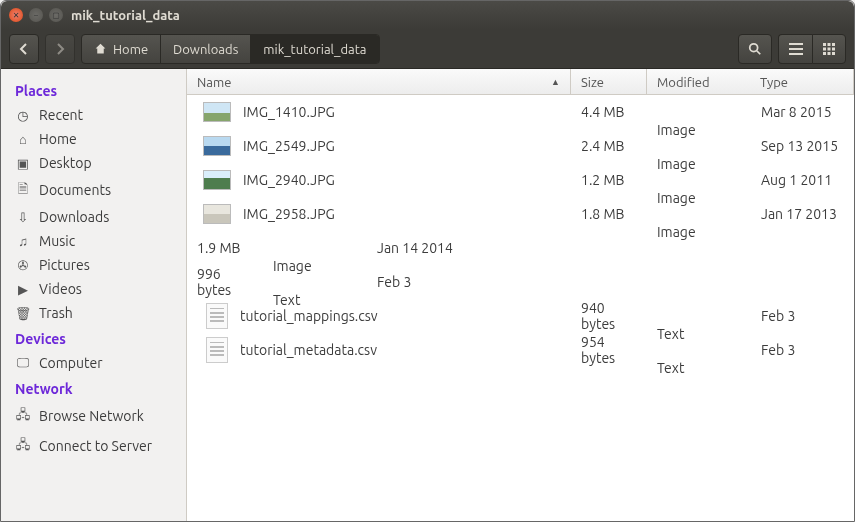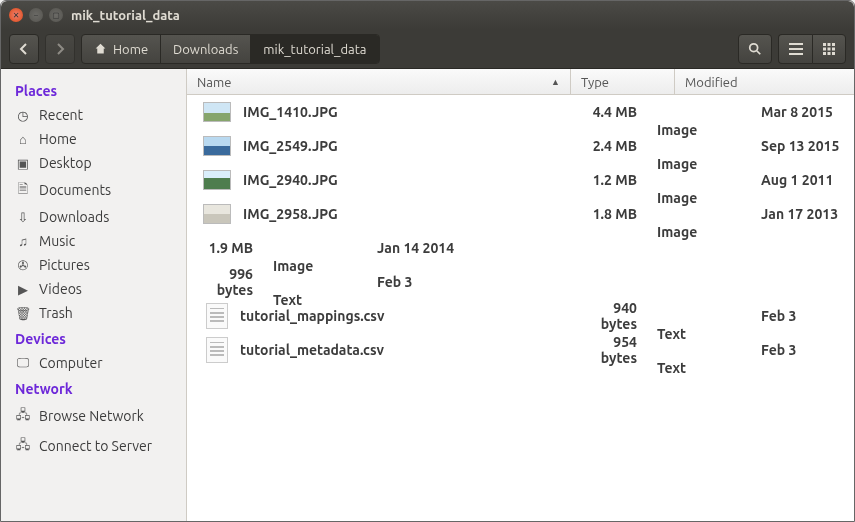--- a/index.html
+++ b/index.html
@@ -96,23 +96,23 @@
 .col { display: flex; align-items: center; padding: 0 10px; border-right: 1px solid #cfcbc4; }
 .col-name { width: 384px; }
 .col-size { width: 76px; justify-content: flex-start; }
 .col-type { width: 104px; }
 .col-mod  { flex: 1; border-right: none; }
 .sort-arrow { margin-left: auto; font-size: 9px; color: #555; }
 .row {
   display: flex; height: 34px; align-items: center;
   font-size: 14px; color: #3c3c3c;
 }
-.row .cell { padding: 0 10px; font-weight: bold; }
+.row .cell { padding: 0 10px; }
 .cell-name { width: 384px; display: flex; align-items: center; gap: 12px; }
-.cell-size { width: 76px; text-align: right; }
+.cell-size { width: 76px; }
 .cell-type { width: 104px; margin-top: 36px; }
 .cell-mod  { flex: 1; }
 .thumb {
   width: 28px; height: 20px; border: 1px solid #bbb;
   display: flex; align-items: center; justify-content: center; font-size: 10px; color: #888;
   background: #fff; flex-shrink: 0; margin-left: 6px;
 }
 .thumb-img { background: linear-gradient(#cfe6f5 55%, #86a56c 55%); }
 .thumb-img.b { background: linear-gradient(#b9d9f0 50%, #3a6a9c 50%); }
 .thumb-img.c { background: linear-gradient(#d9eefb 40%, #4e7d4e 40%); }
@@ -257,25 +257,28 @@
         </div>
       </div>
   </div>
 
   <div class="filelist">
     <div class="list-header">
       <div class="col col-name">
         <span>Name</span>
         <span class="sort-arrow">▲</span>
       </div>
+      <div class="col col-size">
+        <span>Size</span>
+      </div>
+      <div class="col col-mod">
+        <span>Modified</span>
+      </div>
       <div class="col col-type">
         <span>Type</span>
-      </div>
-      <div class="col col-mod">
-        <span>Modified</span>
       </div>
     </div>
     <div id="file-rows">
         <div class="row">
           <div class="cell cell-name">
             <div class="thumb thumb-img a"></div>
             <span>IMG_1410.JPG</span>
           </div>
           <div class="cell cell-size">4.4 MB</div>
           <div class="cell cell-type">Image</div>

